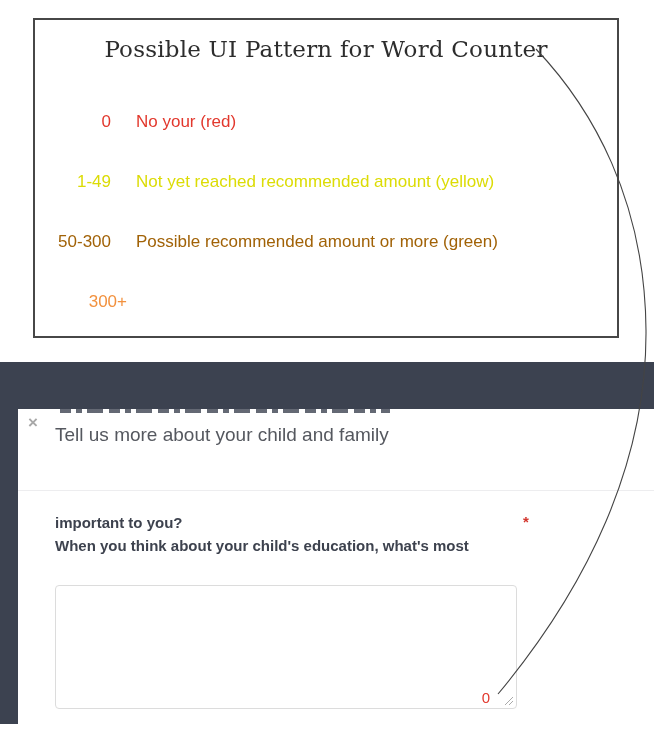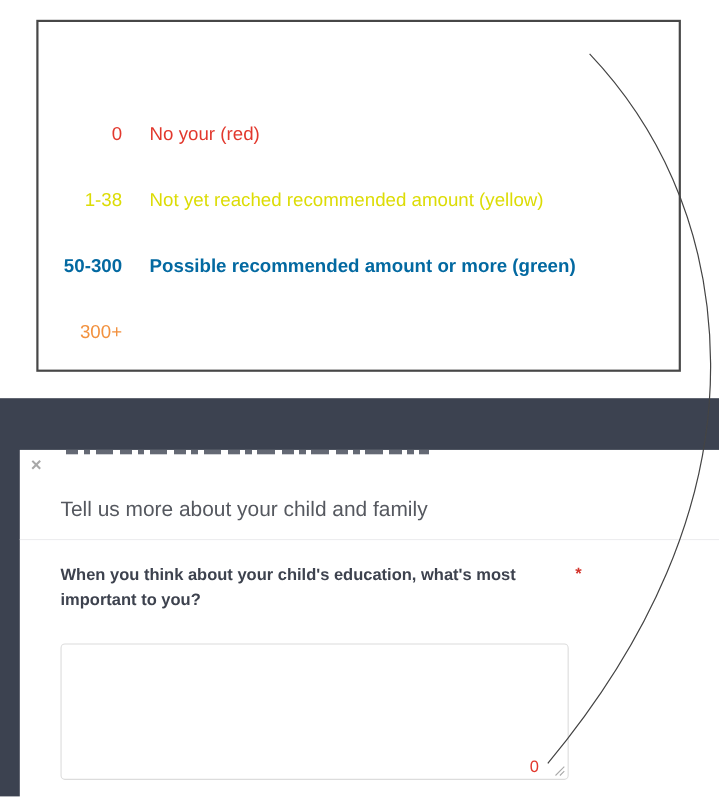--- a/index.html
+++ b/index.html
@@ -16,22 +16,22 @@
   .pattern-title{
     position:absolute;left:0;top:16px;width:100%;text-align:center;
     font-family:"DejaVu Serif",serif;font-size:23px;color:#2d2d2d;letter-spacing:.2px;
   }
   .legend-rows{position:absolute;left:0;top:92px;width:100%;}
   .legend-row{display:flex;align-items:baseline;height:22px;margin-bottom:38px;font-size:17px;}
   .legend-num{width:76px;text-align:right;flex:0 0 76px;}
   .legend-label{margin-left:25px;}
   .c-red{color:#e2382d;}
   .c-yellow{color:#dcdc05;}
-  .c-green{color:#0369a1;font-weight:bold;}
-  .c-orange{color:#f2913e;}
+  .c-green{color:#a16207;}
+  .c-orange{color:#f2913e;margin-left:16px;}
 
   
   .annotation-svg{position:absolute;left:0;top:0;width:654px;height:732px;pointer-events:none;}
 
   
   .dark-band{position:absolute;left:0;top:362px;width:654px;height:362px;background:#3c4250;}
 
   
   .modal{position:absolute;left:18px;top:409px;width:636px;height:323px;background:#ffffff;}
   .cropped-text-strip{
@@ -40,21 +40,21 @@
       #3d4351 0px,#3d4351 11px,transparent 11px,transparent 16px,
       #3d4351 16px,#3d4351 22px,transparent 22px,transparent 27px,
       #3d4351 27px,#3d4351 43px,transparent 43px,transparent 49px);
   }
   .modal-close{
     position:absolute;left:10px;top:4px;font-size:17px;font-weight:700;color:#a8a8a8;
     line-height:20px;cursor:pointer;background:none;border:none;padding:0;
     font-family:"Liberation Sans",sans-serif;
   }
   .modal-heading{
-    position:absolute;left:37px;top:44px;font-size:19px;color:#55585f;font-weight:400;margin:0;
+    position:absolute;left:37px;top:15px;font-size:19px;color:#55585f;font-weight:400;margin:0;
   }
   .modal-divider{position:absolute;left:0;top:81px;width:100%;height:1px;background:#ededef;}
   .question-block{position:absolute;left:37px;top:102px;width:540px;color:#3d424e;}
   .question-line{font-size:15px;font-weight:700;line-height:23px;}
   .required-marker{
     position:absolute;left:468px;top:2px;color:#d3342c;font-size:15px;font-weight:700;
   }
   .ta-wrap{position:absolute;left:37px;top:176px;width:462px;height:124px;}
   .ta-wrap textarea{
     width:100%;height:100%;box-sizing:border-box;border:1px solid #dcdcdc;border-radius:4px;
@@ -65,28 +65,29 @@
     position:absolute;right:27px;bottom:3px;color:#e2382d;font-size:15px;line-height:16px;
   }
   .resize-handle{position:absolute;right:3px;bottom:3px;width:10px;height:10px;}
 </style>
 </head>
 <body>
 
 <div class="canvas">
 
   <div class="pattern-box">
+    <div class="pattern-title">Possible UI Pattern for Word Counter</div>
 
     <div class="legend-rows">
       <div class="legend-row">
         <span class="legend-num c-red">0</span>
         <span class="legend-label c-red">No your (red)</span>
       </div>
       <div class="legend-row">
-        <span class="legend-num c-yellow">1-38</span>
+        <span class="legend-num c-yellow">1-49</span>
         <span class="legend-label c-yellow">Not yet reached recommended amount (yellow)</span>
       </div>
       <div class="legend-row">
         <span class="legend-num c-green">50-300</span>
         <span class="legend-label c-green">Possible recommended amount or more (green)</span>
       </div>
       <div class="legend-row">
         <span class="legend-num c-orange">300+</span>
       </div>
     </div>
@@ -97,22 +98,22 @@
   <div class="modal">
     <div class="cropped-text-strip"></div>
 
     <button class="modal-close">×</button>
 
     <h2 class="modal-heading">Tell us more about your child and family</h2>
 
     <div class="modal-divider"></div>
 
     <div class="question-block">
+      <div class="question-line">important to you?</div>
       <div class="question-line">When you think about your child's education, what's most</div>
-      <div class="question-line">important to you?</div>
       <span class="required-marker">*</span>
     </div>
 
     <div class="ta-wrap">
       <textarea aria-label="answer" style=""></textarea>
       <span class="word-counter">0</span>
       <svg class="resize-handle" viewBox="0 0 10 10" xmlns="http://www.w3.org/2000/svg">
         <path d="M1 9 L9 1 M5 9 L9 5" stroke="#aaaaaa" stroke-width="1" fill="none"></path>
       </svg>
     </div>

